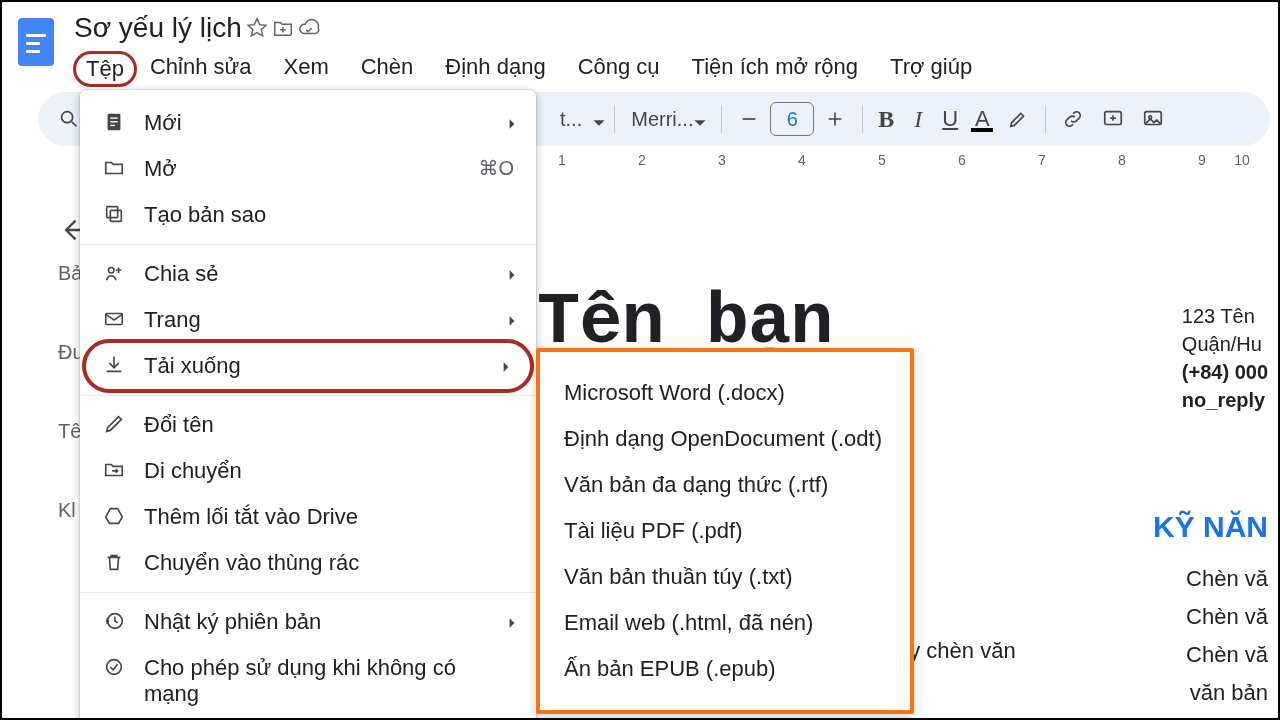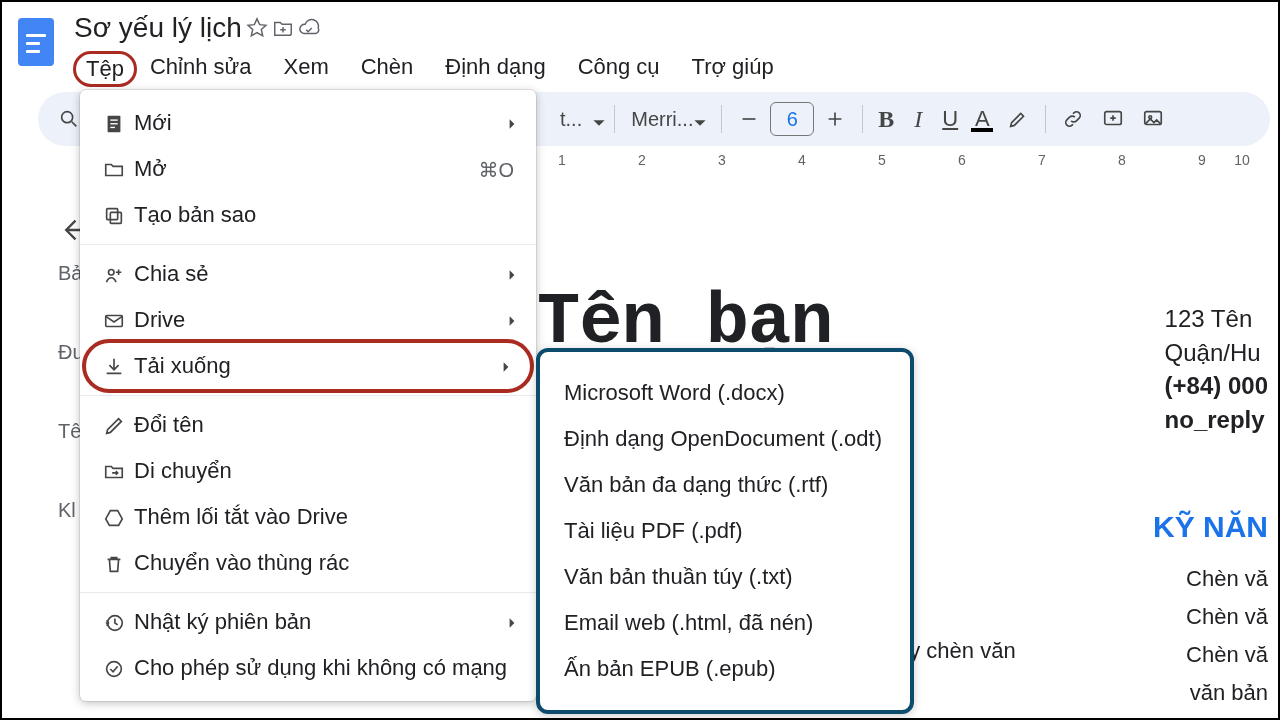--- a/index.html
+++ b/index.html
@@ -45,38 +45,38 @@
   .ruler .num { position: absolute; top: 0; transform: translateX(-50%); }
 
   
   .sidebar-bits { position: absolute; left: 56px; top: 260px; font-size: 20px; color: #5f6368; display: flex; flex-direction: column; gap: 56px; }
   .back-arrow { position: absolute; left: 56px; top: 214px; }
   .back-arrow svg { width: 28px; height: 28px; stroke: #444746; fill: none; stroke-width: 2; }
 
   
   .doc-area { position: absolute; left: 535px; right: 0; top: 280px; font-family: Liberation Mono, monospace; }
   .doc-title-big { font-size: 72px; font-weight: 700; letter-spacing: -1px; }
-  .doc-right { position: absolute; right: 10px; top: 300px; text-align: left; font-size: 24px; font-family: Arial; line-height: 1.4; color: #202124; }
+  .doc-right { position: absolute; right: 10px; top: 300px; text-align: left; font-size: 20px; font-family: Arial; line-height: 1.4; color: #202124; }
   .skills-h { position: absolute; right: 10px; top: 508px; color: #1a73e8; font-weight: 700; font-size: 30px; font-family: Arial; }
   .skill-line { position: absolute; right: 10px; font-size: 22px; font-family: Arial; color: #202124; }
 
   
   .menu { position: absolute; left: 78px; top: 88px; width: 456px; background: #fff; border-radius: 6px; box-shadow: 0 2px 10px rgba(0,0,0,.25), 0 0 0 1px rgba(0,0,0,.08); padding: 10px 0; font-size: 22px; color: #202124; z-index: 10; }
-  .menu-item { display: flex; align-items: flex-end; gap: 8px; padding: 10px 22px; position: relative; cursor: pointer; min-height: 46px; }
+  .menu-item { display: flex; align-items: flex-start; gap: 18px; padding: 10px 22px; position: relative; cursor: pointer; min-height: 46px; }
   .menu-item .mi-icon { width: 24px; height: 24px; display: flex; align-items: center; justify-content: center; color: #444746; flex-shrink: 0; }
   .menu-item .mi-icon svg { width: 22px; height: 22px; fill: none; stroke: #444746; stroke-width: 1.8; }
   .menu-item .mi-icon.fill svg { fill: #444746; stroke: none; }
   .menu-item .shortcut { margin-left: auto; color: #5f6368; font-size: 20px; }
   .menu-item .sub-arrow { position: absolute; right: 18px; }
   .menu-item .sub-arrow svg { width: 12px; height: 12px; fill: #444746; }
   .menu-sep { height: 1px; background: #e8eaed; margin: 6px 0; }
   .menu-item.hl-circle { outline: 4px solid #aa2b21; border-radius: 26px; margin: 0 6px; padding: 10px 16px; }
 
   
-  .submenu { position: absolute; left: 534px; top: 346px; width: 378px; background: #fff; border-radius: 12px; border: 4px solid #0c4a6e; padding: 18px 0; font-size: 22px; z-index: 11; box-shadow: 0 2px 10px rgba(0,0,0,.2); }
+  .submenu { position: absolute; left: 534px; top: 346px; width: 378px; background: #fff; border-radius: 2px; border: 4px solid #f97316; padding: 18px 0; font-size: 22px; z-index: 11; box-shadow: 0 2px 10px rgba(0,0,0,.2); }
   .submenu-item { padding: 10px 24px; cursor: pointer; }
 
   .doc-snippet { position: absolute; left: 895px; top: 636px; font-size: 22px; color: #202124; font-family: Arial; }
 
 </style>
 </head>
 <body>
 
 <div class="header">
   <div class="logo">
@@ -103,20 +103,21 @@
           </svg>
       </span>
     </div>
     <div class="menubar">
       <div class="menubar-item active-circle">Tệp</div>
       <div class="menubar-item">Chỉnh sửa</div>
       <div class="menubar-item">Xem</div>
       <div class="menubar-item">Chèn</div>
       <div class="menubar-item">Định dạng</div>
       <div class="menubar-item">Công cụ</div>
+      <div class="menubar-item">Tiện ích mở rộng</div>
       <div class="menubar-item">Trợ giúp</div>
     </div>
   </div>
 </div>
 
 <div class="toolbar">
   <div class="tool-btn">
     <svg viewBox="0 0 24 24">
         <circle cx="10" cy="10" r="6"></circle>
         <path d="M15 15l5 5"></path>
@@ -268,21 +269,21 @@
           <path d="M3 1l4 4-4 4z"></path>
         </svg></span>
   </div>
   <div class="menu-item">
     <span class="mi-icon">
         <svg viewBox="0 0 24 24">
           <rect x="3" y="6" width="18" height="12" rx="1"></rect>
           <path d="M3 7l9 6 9-6"></path>
         </svg>
       </span>
-    <span>Drive</span>
+    <span>Trang</span>
     <span class="sub-arrow"><svg viewBox="0 0 10 10">
           <path d="M3 1l4 4-4 4z"></path>
         </svg></span>
   </div>
   <div class="menu-item hl-circle">
     <span class="mi-icon">
         <svg viewBox="0 0 24 24">
           <path d="M12 3v12m-5-5l5 5 5-5M4 19h16"></path>
         </svg>
       </span>

